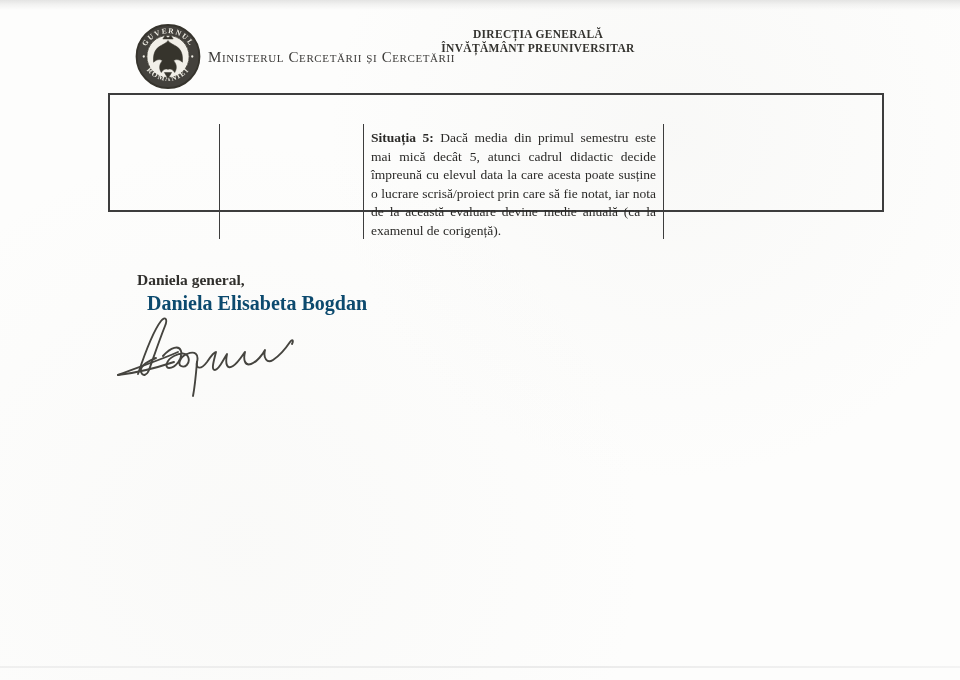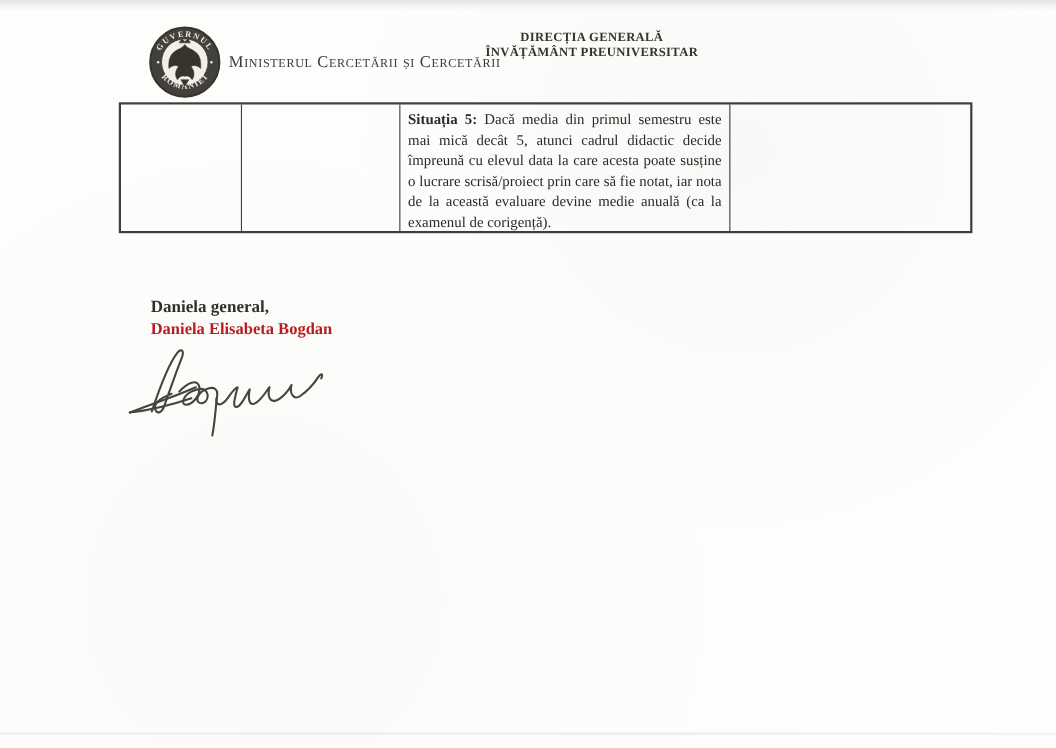--- a/index.html
+++ b/index.html
@@ -46,41 +46,41 @@
   }
 
   
   .doc-table {
     position: absolute; left: 108px; top: 93px;
     width: 776px; height: 119px;
     display: flex;
     border: 2px solid #3d3d3d;
     background: transparent;
   }
-  .doc-cell { border-right: 1.5px solid #3d3d3d; height: 100%; }
+  .doc-cell { border-right: 1.5px solid #3d3d3d; height: 100%; margin-top: 29px; }
   .doc-cell:last-child { border-right: none; }
   .cell-1 { width: 110px; }
   .cell-2 { width: 144px; }
   .cell-3 { width: 300px; padding: 5px 7px 0 7px; }
   .cell-4 { flex: 1; }
   .cell-3 .cell-text {
     font-size: 13.5px; line-height: 18.6px;
     text-align: justify; text-align-last: left;
     color: #2b2a28;
   }
   .cell-3 .lead { font-weight: bold; }
 
   
   .sig-title {
     position: absolute; left: 137px; top: 271px;
     font-weight: bold; font-size: 15.5px; color: #302f2c;
   }
   .sig-name {
-    position: absolute; left: 137px; top: 292px;
-    font-weight: bold; font-size: 15px; color: #b91c1c;
+    position: absolute; left: 147px; top: 292px;
+    font-weight: bold; font-size: 20px; color: #0c4a6e;
   }
   .sig-svg { position: absolute; left: 116px; top: 312px; width: 195px; height: 85px; }
 </style>
 </head>
 <body>
 
 <div class="scan-noise"></div>
 <div class="scan-top-band"></div>
 <div class="scan-bottom-line"></div>
 

